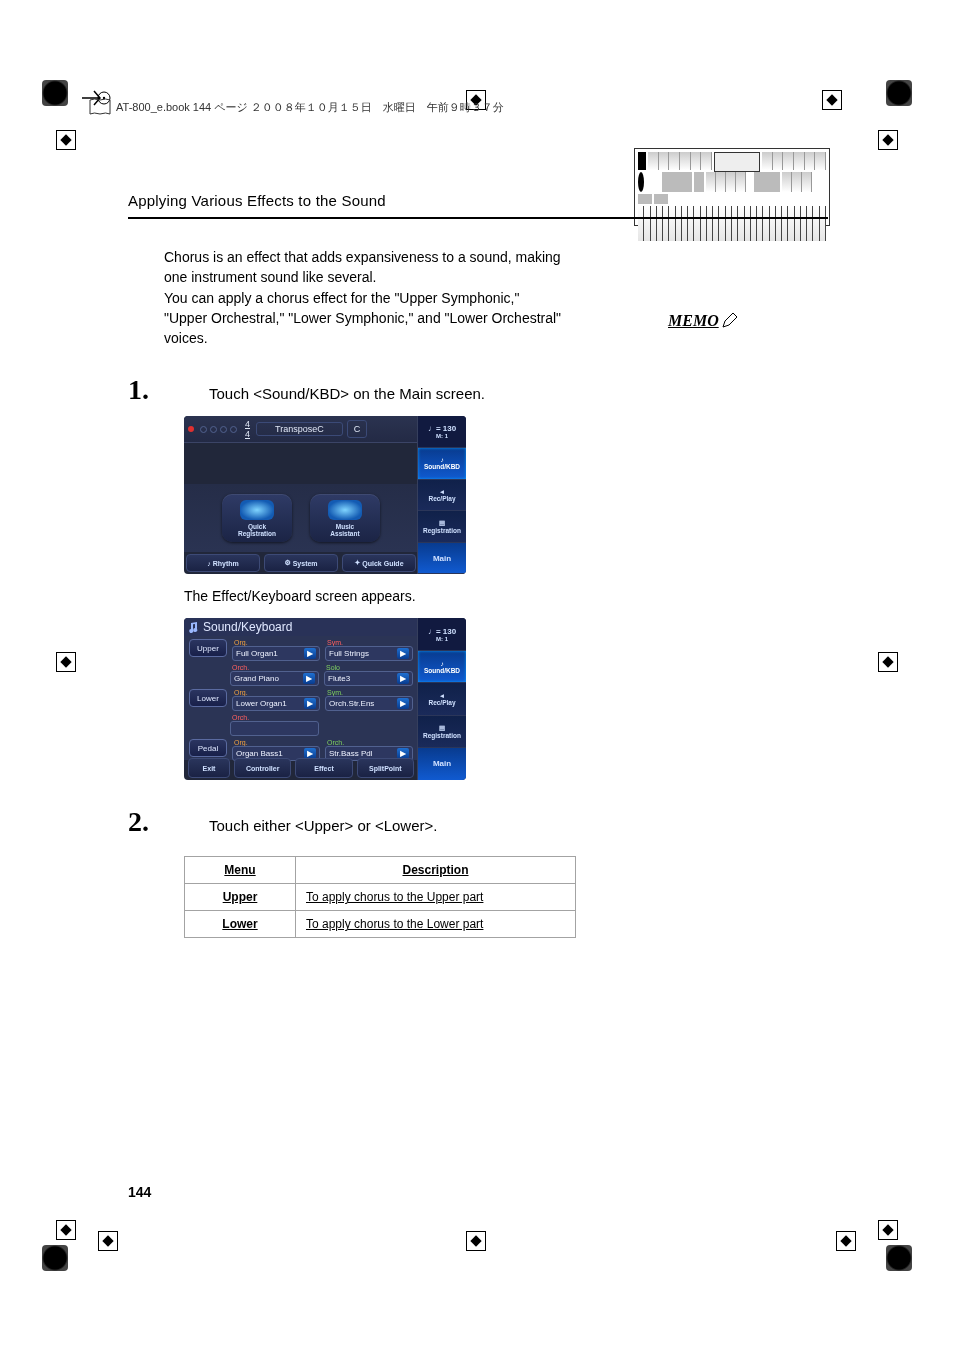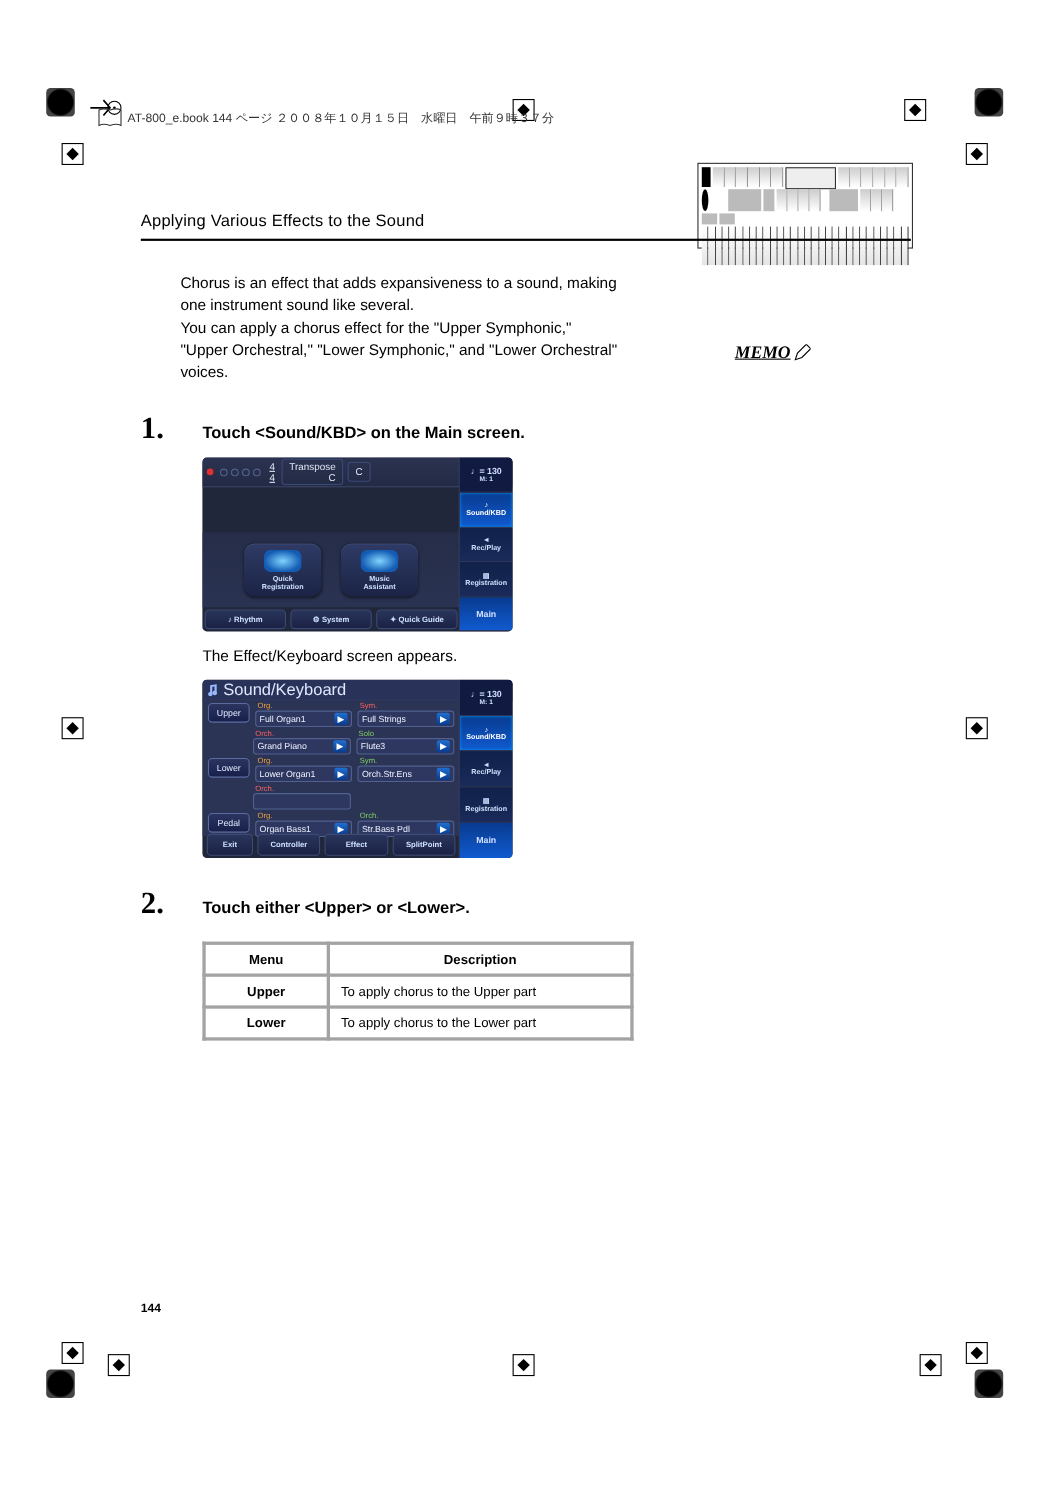--- a/index.html
+++ b/index.html
@@ -106,22 +106,23 @@
   .step-row { display: flex; align-items: baseline; margin-bottom: 10px; }
   .step-num {
     font-family: "Times New Roman", serif;
     font-weight: bold;
     font-size: 28px;
     width: 56px;
     text-align: left;
     margin-left: 0;
   }
   .step-text {
-    font-weight: bold;
+    font-weight: normal;
     font-size: 15px;
+    margin-left: 25px;
   }
   .sub-text {
     margin-left: 56px;
     font-size: 14px;
     margin-top: 10px;
     margin-bottom: 14px;
   }
   .screenshot {
     margin-left: 56px;
     width: 282px;
@@ -139,21 +140,21 @@
     height: 26px;
     background: linear-gradient(#2b3350,#232a45);
     display: flex;
     align-items: center;
     padding: 0 4px;
     border-bottom: 1px solid #3b4466;
   }
   .rec-dot { width:6px;height:6px;background:#e03030;border-radius:50%;margin-right:6px;}
   .dots { display:flex; gap:3px; margin-right:8px;}
   .dots span { width:5px;height:5px;border:1px solid #51618f;border-radius:50%; }
-  .ss-top .tr-box { display:flex; flex-direction:column; align-items:flex-end; margin-left:6px; padding:1px 6px; border:1px solid #3b4a77; border-radius:3px;}
+  .ss-top .tr-box { display:flex; flex-direction:row; align-items:flex-end; margin-left:6px; padding:1px 18px; border:1px solid #3b4a77; border-radius:3px;}
   .ss-top .c-box { border:1px solid #3b4a77; padding:3px 6px; border-radius:3px; margin-left:4px;}
   .ss-side {
     position: absolute;
     right: 0;
     top: 0;
     width: 48px;
     height: 100%;
     display: flex;
     flex-direction: column;
     border-left: 1px solid #363f5d;
@@ -204,21 +205,21 @@
     flex:1; border:1px solid #3d4a76; margin:2px;
     border-radius:4px;
     display:flex;align-items:center;justify-content:center;
     font-size:7px; color:#cfe0ff;
     background: linear-gradient(#2a355c,#1a2244);
     font-weight:bold;
   }
   
   .sk-title {
     height:18px; background:#293258; border-bottom:1px solid #3d4a76;
-    display:flex;align-items:center; font-size:15px; padding-left:4px; color:#e0e8ff;
+    display:flex;align-items:center; font-size:12px; padding-left:4px; color:#e0e8ff;
   }
   .sk-body { position:absolute; top:18px; left:0; right:48px; bottom:20px;
     background:#2b3455; display:flex; flex-direction:column; padding:3px 5px; gap:3px;}
   .sk-row { display:flex; align-items:flex-start; gap:5px; }
   .part-btn { width:36px; height:16px; border:1px solid #5a6aa0; border-radius:4px;
     background: linear-gradient(#2b3560,#18204a);
     font-size:8px;color:#dfe8ff;display:flex;align-items:center;justify-content:center;}
   .slot { flex:1; }
   .slot-top { font-size:7px; color:#f0a040; padding-left:2px; }
   .slot-box { height:13px; border:1px solid #51618f; border-radius:3px;
@@ -232,27 +233,28 @@
   .sk-bottom .ss-bottom-tab { margin:0; flex:1; min-width:0;}
   .sk-bottom .ss-bottom-tab.exit { flex:0 0 40px; }
 
   table.menu-table {
     margin-left: 56px;
     border-collapse: collapse;
     width: 392px;
     font-size: 12px;
   }
   table.menu-table th, table.menu-table td {
-    border: 3px solid #a3a3a3;
+    border: 1px solid #a3a3a3;
     padding: 6px 10px;
+    text-decoration: underline;
   }
   table.menu-table th { font-weight:bold; text-align:center;}
   table.menu-table td.c1 { font-weight:bold; text-align:center; width:90px;}
   .page-no {
-    position:absolute; top:1184px; left:128px; font-weight:bold; font-size:11px;
+    position:absolute; top:1184px; left:128px; font-weight:bold; font-size:14px;
   }
 
   
   .kbd-diagram {
     position:absolute; top:148px; right:124px;
     width:196px; height:78px; border:1px solid #333; padding:3px;
     box-sizing:border-box;
     background:#fff;
   }
   .kbd-row { display:flex; height:18px; }

